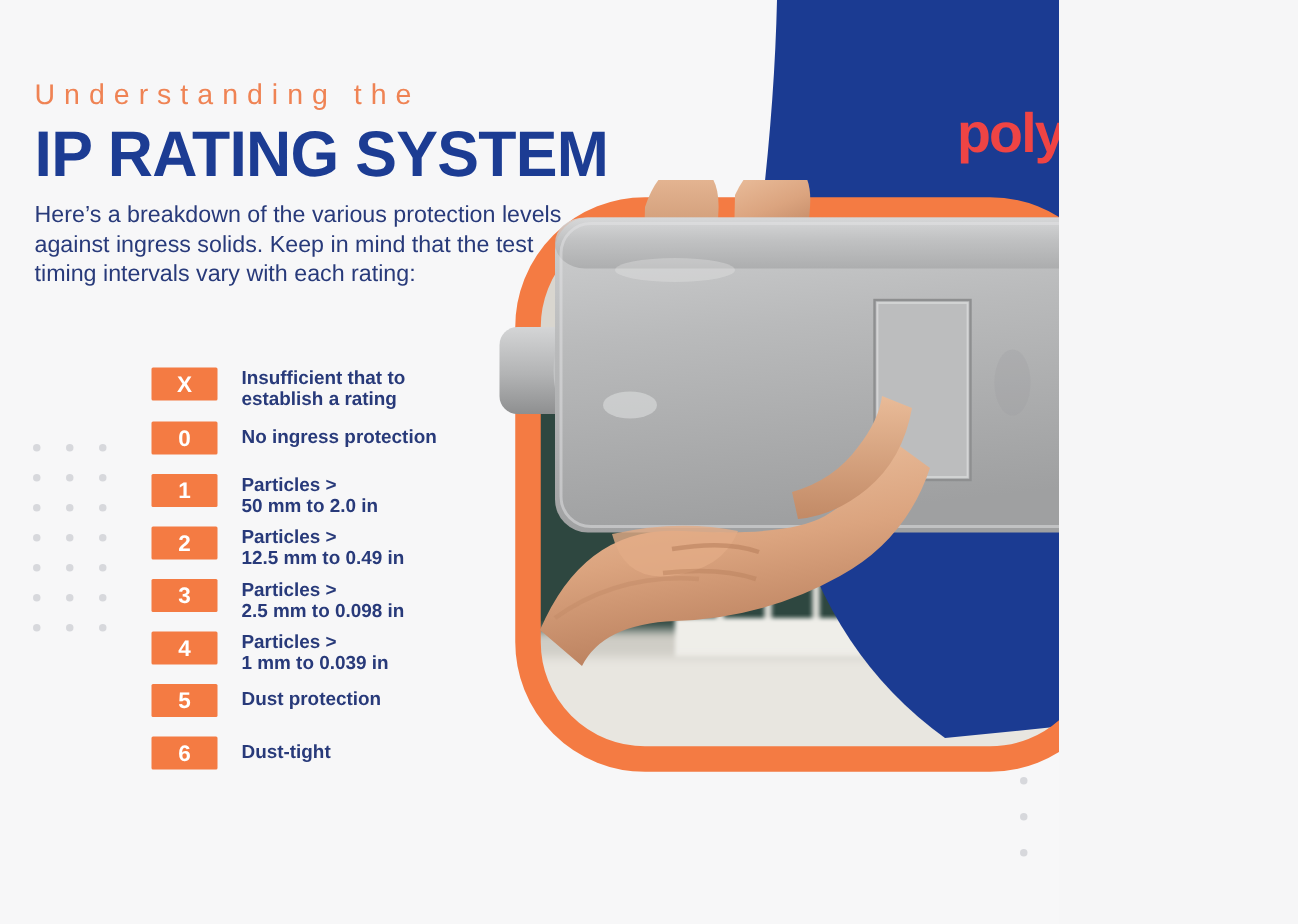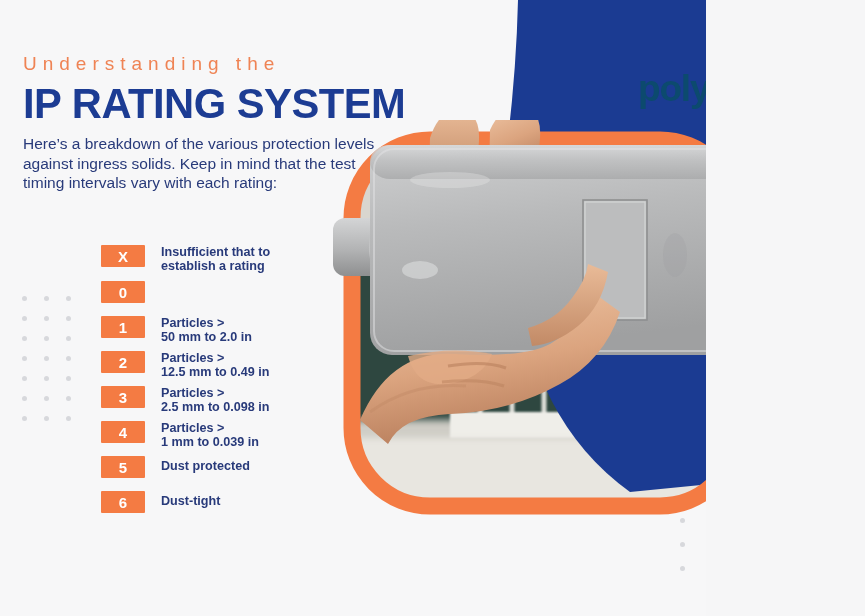--- a/index.html
+++ b/index.html
@@ -50,21 +50,21 @@
   .rowtext{
     margin-left:16px;color:#283a7a;font-size:12.6px;
     line-height:14.2px;font-weight:bold;padding-top:0px;
     white-space:pre-line;
   }
   .rowtext.single{padding-top:3px;}
 
   
   #logo{position:absolute;left:638px;top:68px;height:44px;}
   .logo-poly{
-    font-size:37px;font-weight:bold;color:#0c4a6e;
+    font-size:37px;font-weight:bold;color:#ef4444;
     letter-spacing:-1.2px;font-family:"Liberation Sans", sans-serif;text-align:center;
   }
   .logo-case-box{
     display:inline-block;border:1.6px solid #ffffff;border-radius:9px;
     padding:1px 7px 2px 7px;margin-left:-1px;
   }
   .logo-case{
     font-size:31px;font-weight:bold;letter-spacing:-0.8px;
     color:transparent;-webkit-text-stroke:1.5px #ffffff;
     font-family:"Liberation Sans", sans-serif;
@@ -125,20 +125,21 @@
   </div>
 
   <div id="list">
       <div class="row" style="top: 2px;">
         <div class="badge">X</div>
         <div class="rowtext">Insufficient that to
 establish a rating</div>
       </div>
       <div class="row" style="top: 38px;">
         <div class="badge">0</div>
+        <div class="rowtext single">No ingress protection</div>
       </div>
       <div class="row" style="top: 73px;">
         <div class="badge">1</div>
         <div class="rowtext">Particles &gt;
 50 mm to 2.0 in</div>
       </div>
       <div class="row" style="top: 108px;">
         <div class="badge">2</div>
         <div class="rowtext">Particles &gt;
 12.5 mm to 0.49 in</div>
@@ -148,21 +149,21 @@
         <div class="rowtext">Particles &gt;
 2.5 mm to 0.098 in</div>
       </div>
       <div class="row" style="top: 178px;">
         <div class="badge">4</div>
         <div class="rowtext">Particles &gt;
 1 mm to 0.039 in</div>
       </div>
       <div class="row" style="top: 213px;">
         <div class="badge">5</div>
-        <div class="rowtext single">Dust protected</div>
+        <div class="rowtext single">Dust protection</div>
       </div>
       <div class="row" style="top: 248px;">
         <div class="badge">6</div>
         <div class="rowtext single">Dust-tight</div>
       </div>
     </div>
 
   <div id="photo">
     <svg class="photo-svg" viewBox="0 0 470 430">
       <defs>

